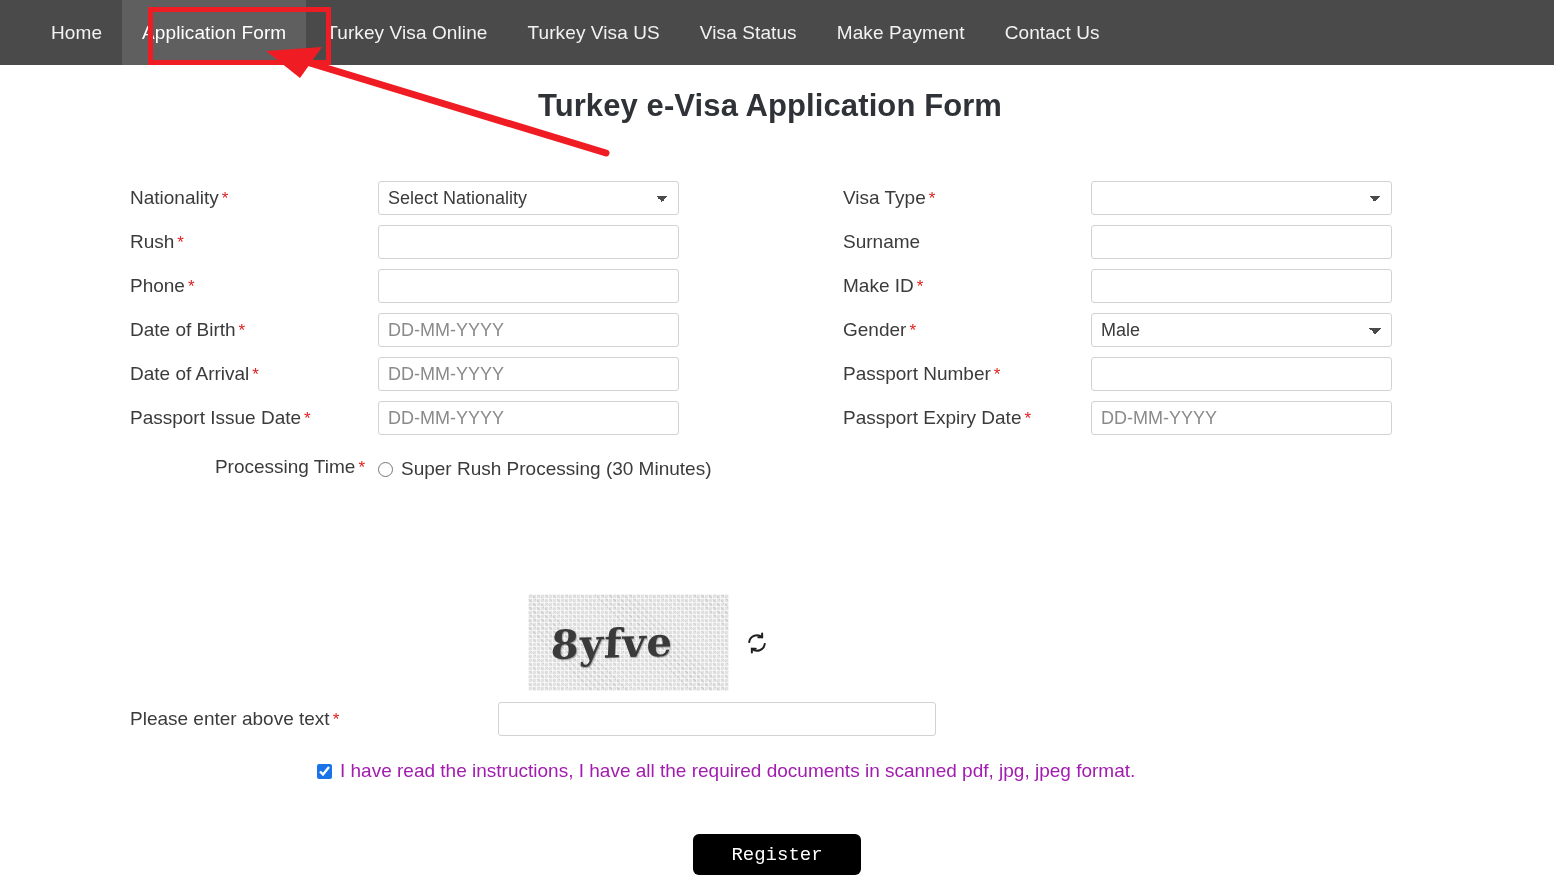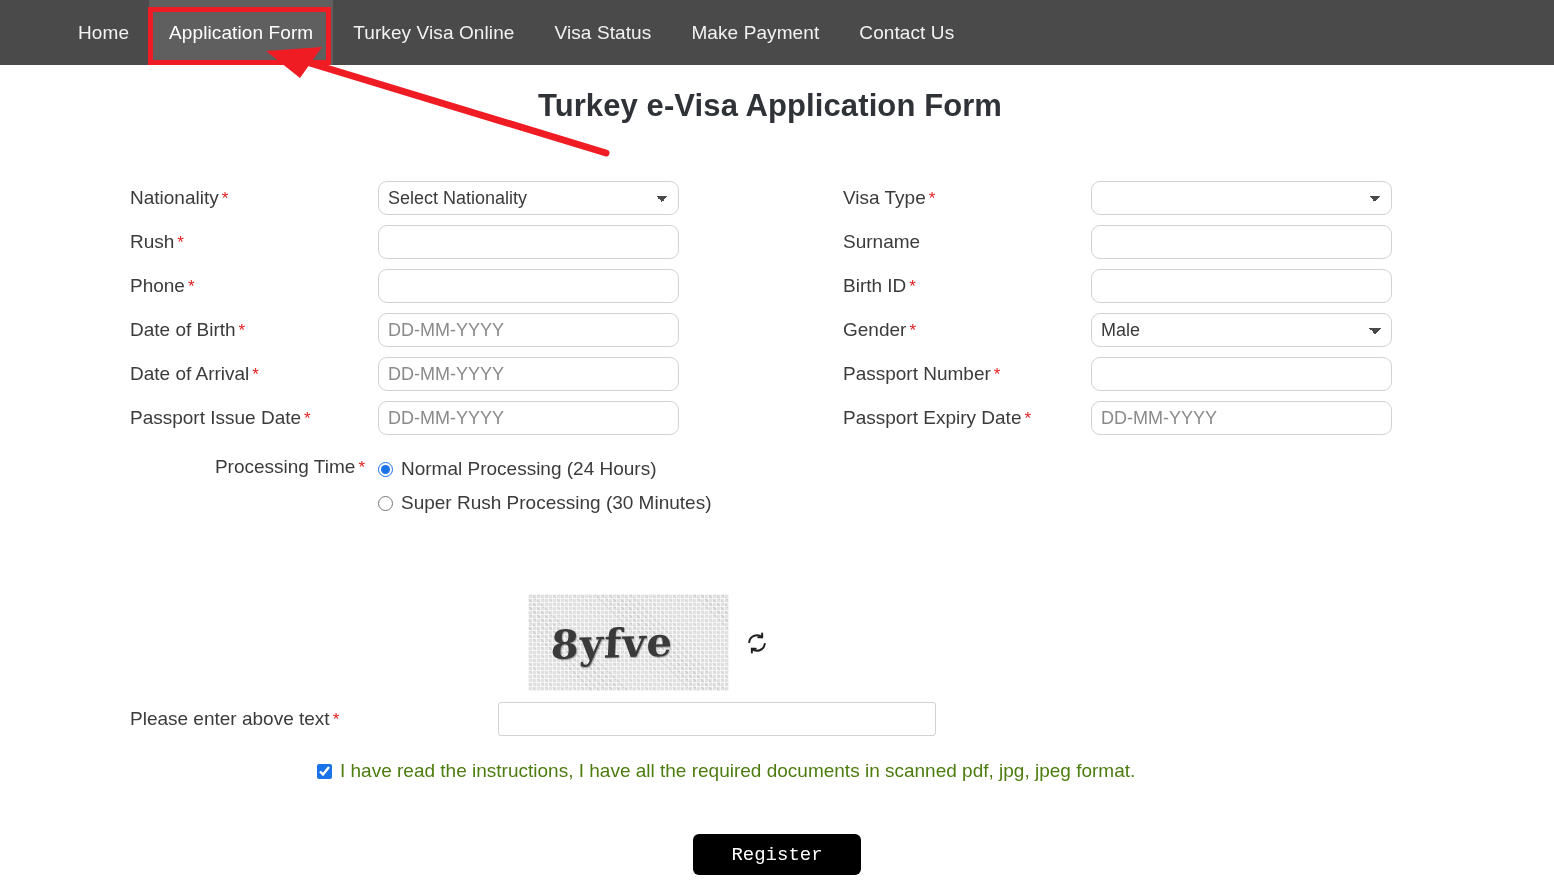--- a/index.html
+++ b/index.html
@@ -19,21 +19,21 @@
 
   
   .navbar {
     position: absolute;
     top: 0; left: 0;
     width: 1554px;
     height: 65px;
     background: #4a4a4a;
     display: flex;
     align-items: stretch;
-    padding-left: 58px;
+    padding-left: 31px;
     box-sizing: border-box;
   }
   .nav-item {
     display: flex;
     align-items: center;
     padding: 0 20px;
     color: #f2f2f2;
     font-size: 19px;
     letter-spacing: .1px;
     white-space: nowrap;
@@ -117,21 +117,21 @@
     font-size: 17px;
     margin-left: 3px;
   }
   .fctl { flex: 1; }
 
   input.ftext, select.fsel {
     width: 301px;
     height: 34px;
     box-sizing: border-box;
     border: 1px solid #d2d2d2;
-    border-radius: 9px;
+    border-radius: 3px;
     background: #ffffff;
     font-family: "Liberation Sans", sans-serif;
     font-size: 18px;
     color: #3b3b3b;
     padding: 0 9px;
     outline: none;
   }
   input.ftext::placeholder { color: #8a8a8a; opacity: 1; }
 
   select.fsel {
@@ -260,21 +260,21 @@
   }
   .agree-row input[type=checkbox] {
     width: 15px;
     height: 15px;
     margin: 0 8px 0 0;
     accent-color: #1a73e8;
     cursor: pointer;
   }
   .agree-row label {
     font-size: 19px;
-    color: #4d7c0f;
+    color: #a21caf;
     cursor: pointer;
     white-space: nowrap;
   }
 
   
   .register-wrap {
     position: absolute;
     top: 834px;
     left: 0;
     width: 1554px;
@@ -300,20 +300,23 @@
   <div class="nav-item">
       <span>Home</span>
     </div>
   <div class="nav-item active">
       <span>Application Form</span>
     </div>
   <div class="nav-item">
       <span>Turkey Visa Online</span>
     </div>
   <div class="nav-item">
+      <span>Turkey Visa US</span>
+    </div>
+  <div class="nav-item">
       <span>Visa Status</span>
     </div>
   <div class="nav-item">
       <span>Make Payment</span>
     </div>
   <div class="nav-item">
       <span>Contact Us</span>
     </div>
 </div>
 
@@ -376,21 +379,21 @@
           </select>
         </div>
       </div>
 
       <div class="frow">
         <div class="flabel"><span>Surname</span></div>
         <div class="fctl"><input class="ftext" type="text" value="" placeholder="" style=""></div>
       </div>
 
       <div class="frow">
-        <div class="flabel"><span>Birth ID</span><span class="req">*</span></div>
+        <div class="flabel"><span>Make ID</span><span class="req">*</span></div>
         <div class="fctl"><input class="ftext" type="text" value="" placeholder="" style=""></div>
       </div>
 
       <div class="frow">
         <div class="flabel"><span>Gender</span><span class="req">*</span></div>
         <div class="fctl">
           <select class="fsel">
             <option>Male</option>
           </select>
         </div>
@@ -406,24 +409,20 @@
         <div class="fctl"><input class="ftext" type="text" value="" placeholder="DD-MM-YYYY" style=""></div>
       </div>
 
     </div>
   </div>
 </div>
 
 <div class="processing">
   <div class="proc-label"><span>Processing Time</span><span class="req">*</span></div>
   <div class="radio-group">
-    <div class="radio-row">
-      <input type="radio" name="proc" id="proc0" checked="" style="">
-      <label for="proc0">Normal Processing (24 Hours)</label>
-    </div>
     <div class="radio-row">
       <input type="radio" name="proc" id="proc2" style="">
       <label for="proc2">Super Rush Processing (30 Minutes)</label>
     </div>
   </div>
 </div>
 
 <div class="captcha-row">
   <div class="captcha-img">
     <span class="captcha-text">8yfve</span>

